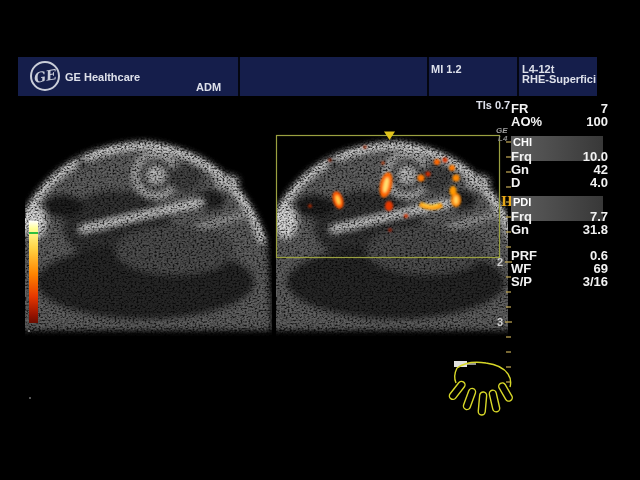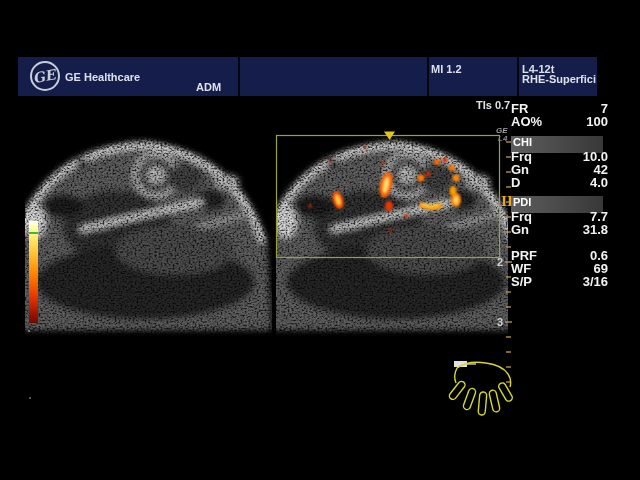--- a/index.html
+++ b/index.html
@@ -15,21 +15,21 @@
              transform:rotate(-10deg);line-height:1;}
   .h-brand{position:absolute;left:47px;top:14px;}
   .h-preset{position:absolute;left:178px;top:24px;}
   .h-mi{position:absolute;left:413px;top:6px;}
   .h-tis{position:absolute;left:458px;top:6px;margin-top:36px;}
   .h-probe{position:absolute;left:504px;top:6px;}
   .h-app{position:absolute;left:504px;top:16px;}
   
   .prow{position:absolute;left:511px;width:97px;display:flex;justify-content:space-between;
         color:#f2f2f2;font-size:13px;font-weight:bold;line-height:13px;}
-  .mode-bar{position:absolute;left:511px;width:90px;height:17px;
+  .mode-bar{position:absolute;left:511px;width:90px;height:25px;
             background:linear-gradient(90deg,#5e5e5e,#383838);color:#fff;font-size:11px;
             font-weight:bold;line-height:13px;padding-left:2px;}
   
   .colorbar{position:absolute;left:29px;top:221px;width:9px;height:102px;
             background:linear-gradient(180deg,#ffffff 0%,#ffff9a 7%,#ffd040 28%,#ff8400 52%,
             #e63800 74%,#971300 92%,#6a0d00 100%);}
   .cb-tick{position:absolute;left:0;top:11px;width:100%;height:2px;background:#2fbf3f;}
   .dot1{position:absolute;left:28px;top:330px;width:2px;height:2px;background:#7a7a7a;}
   .dot2{position:absolute;left:29px;top:397px;width:2px;height:2px;background:#555;}
   svg.scan{position:absolute;left:0;top:0;}

